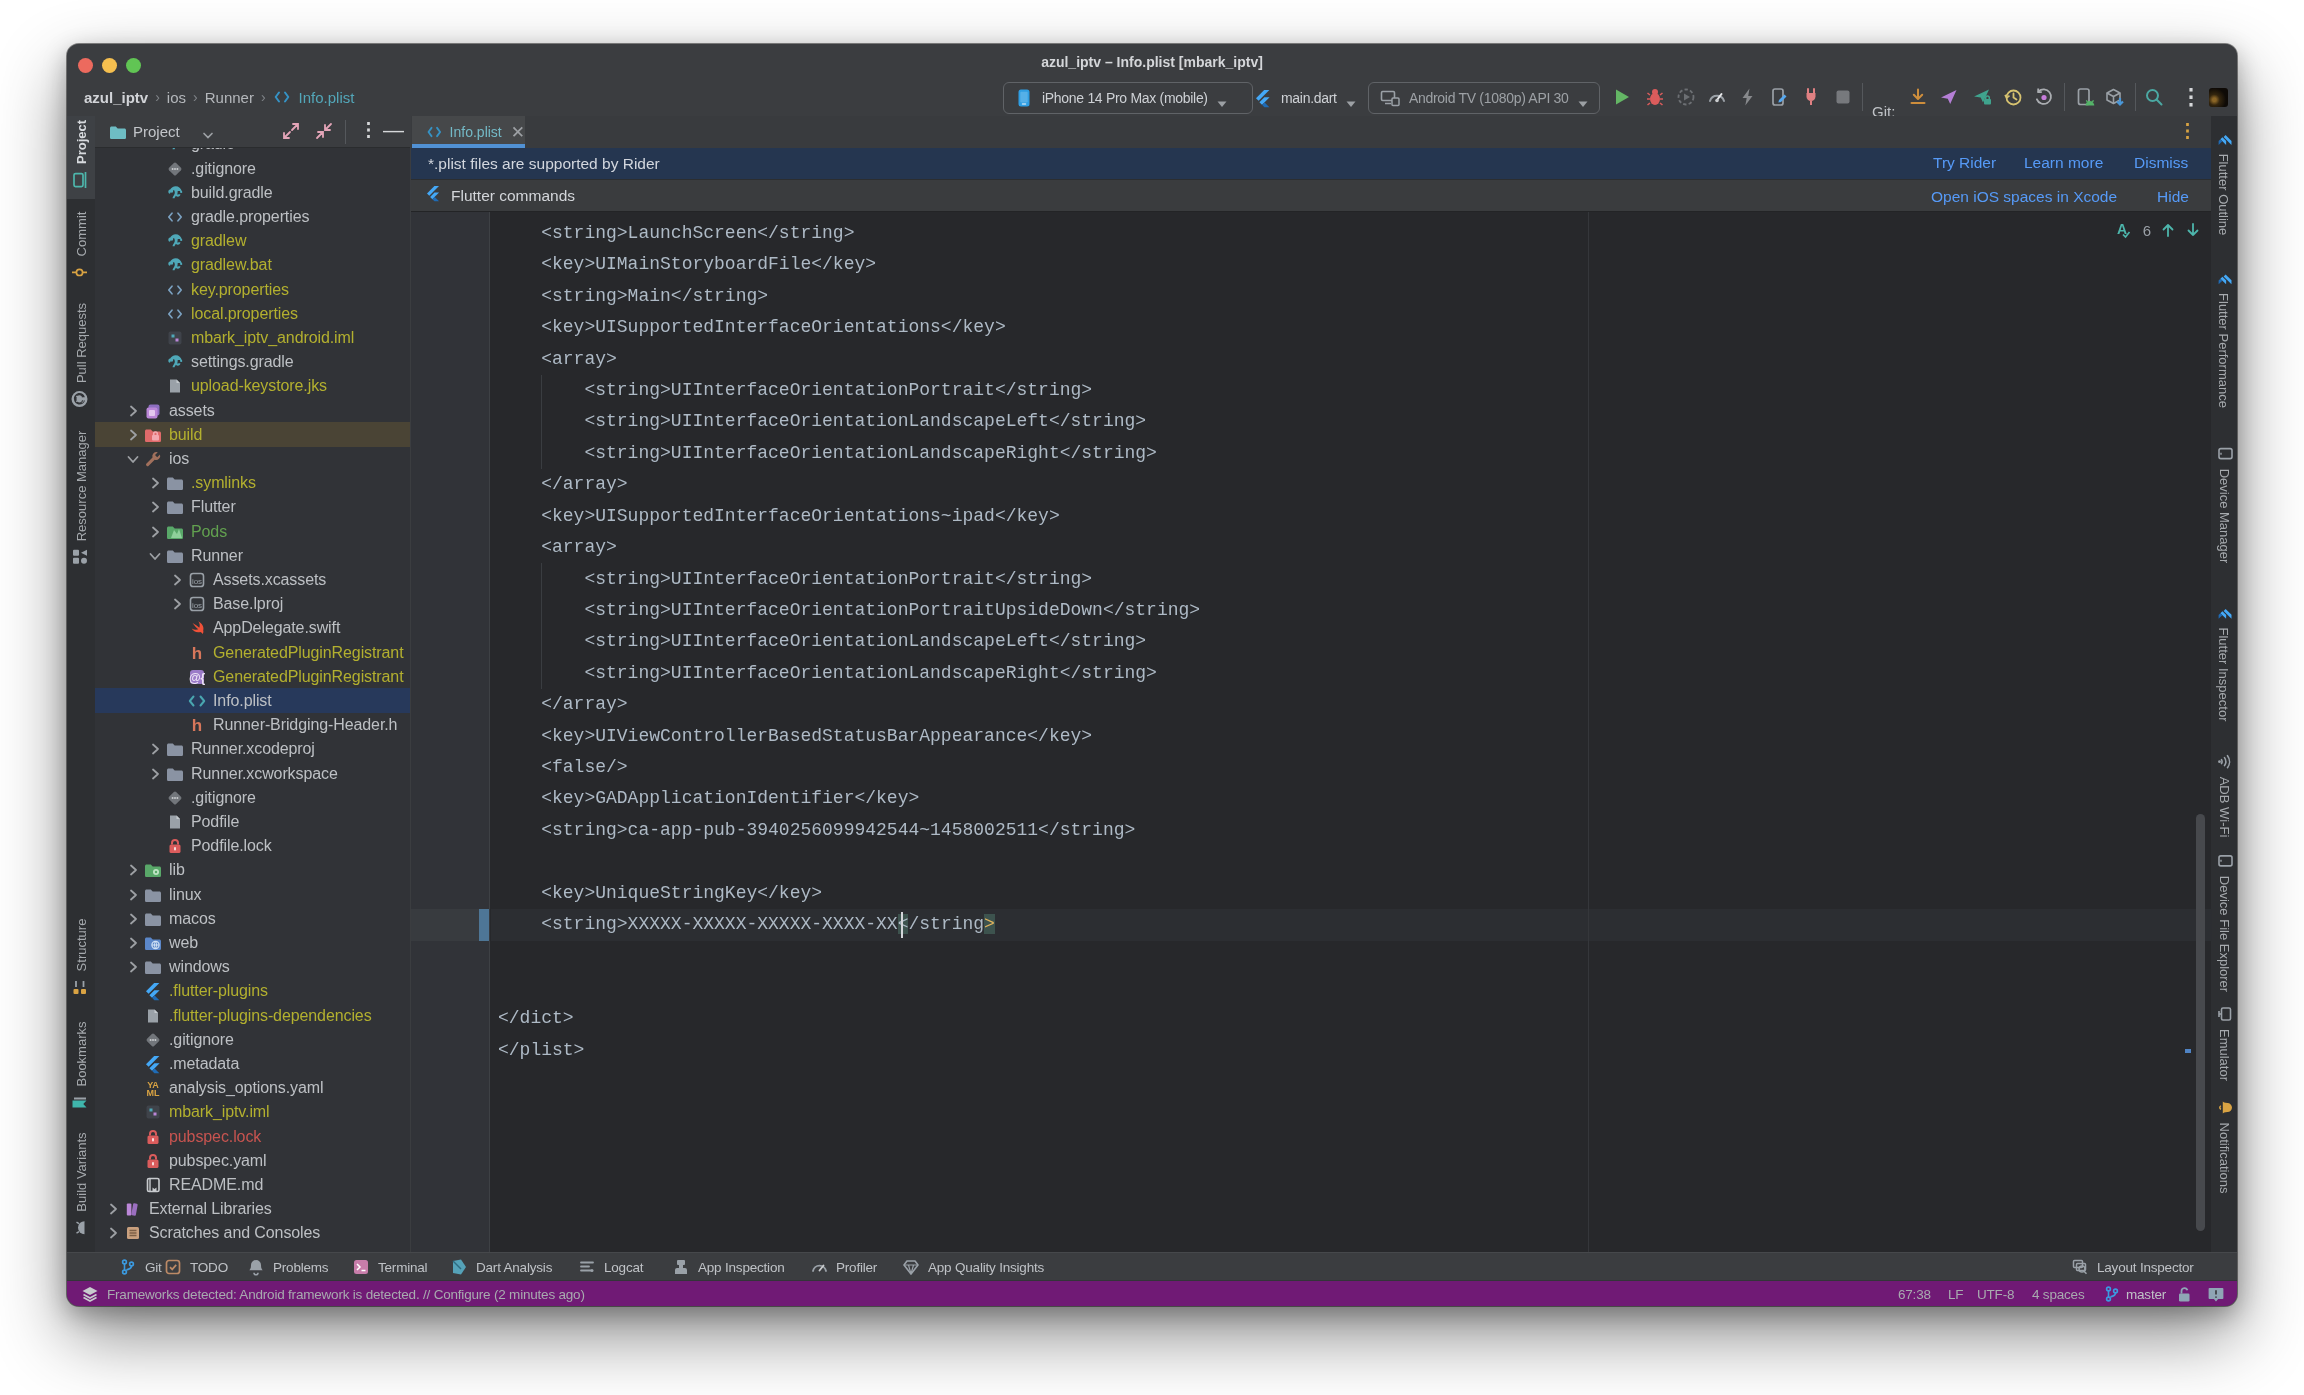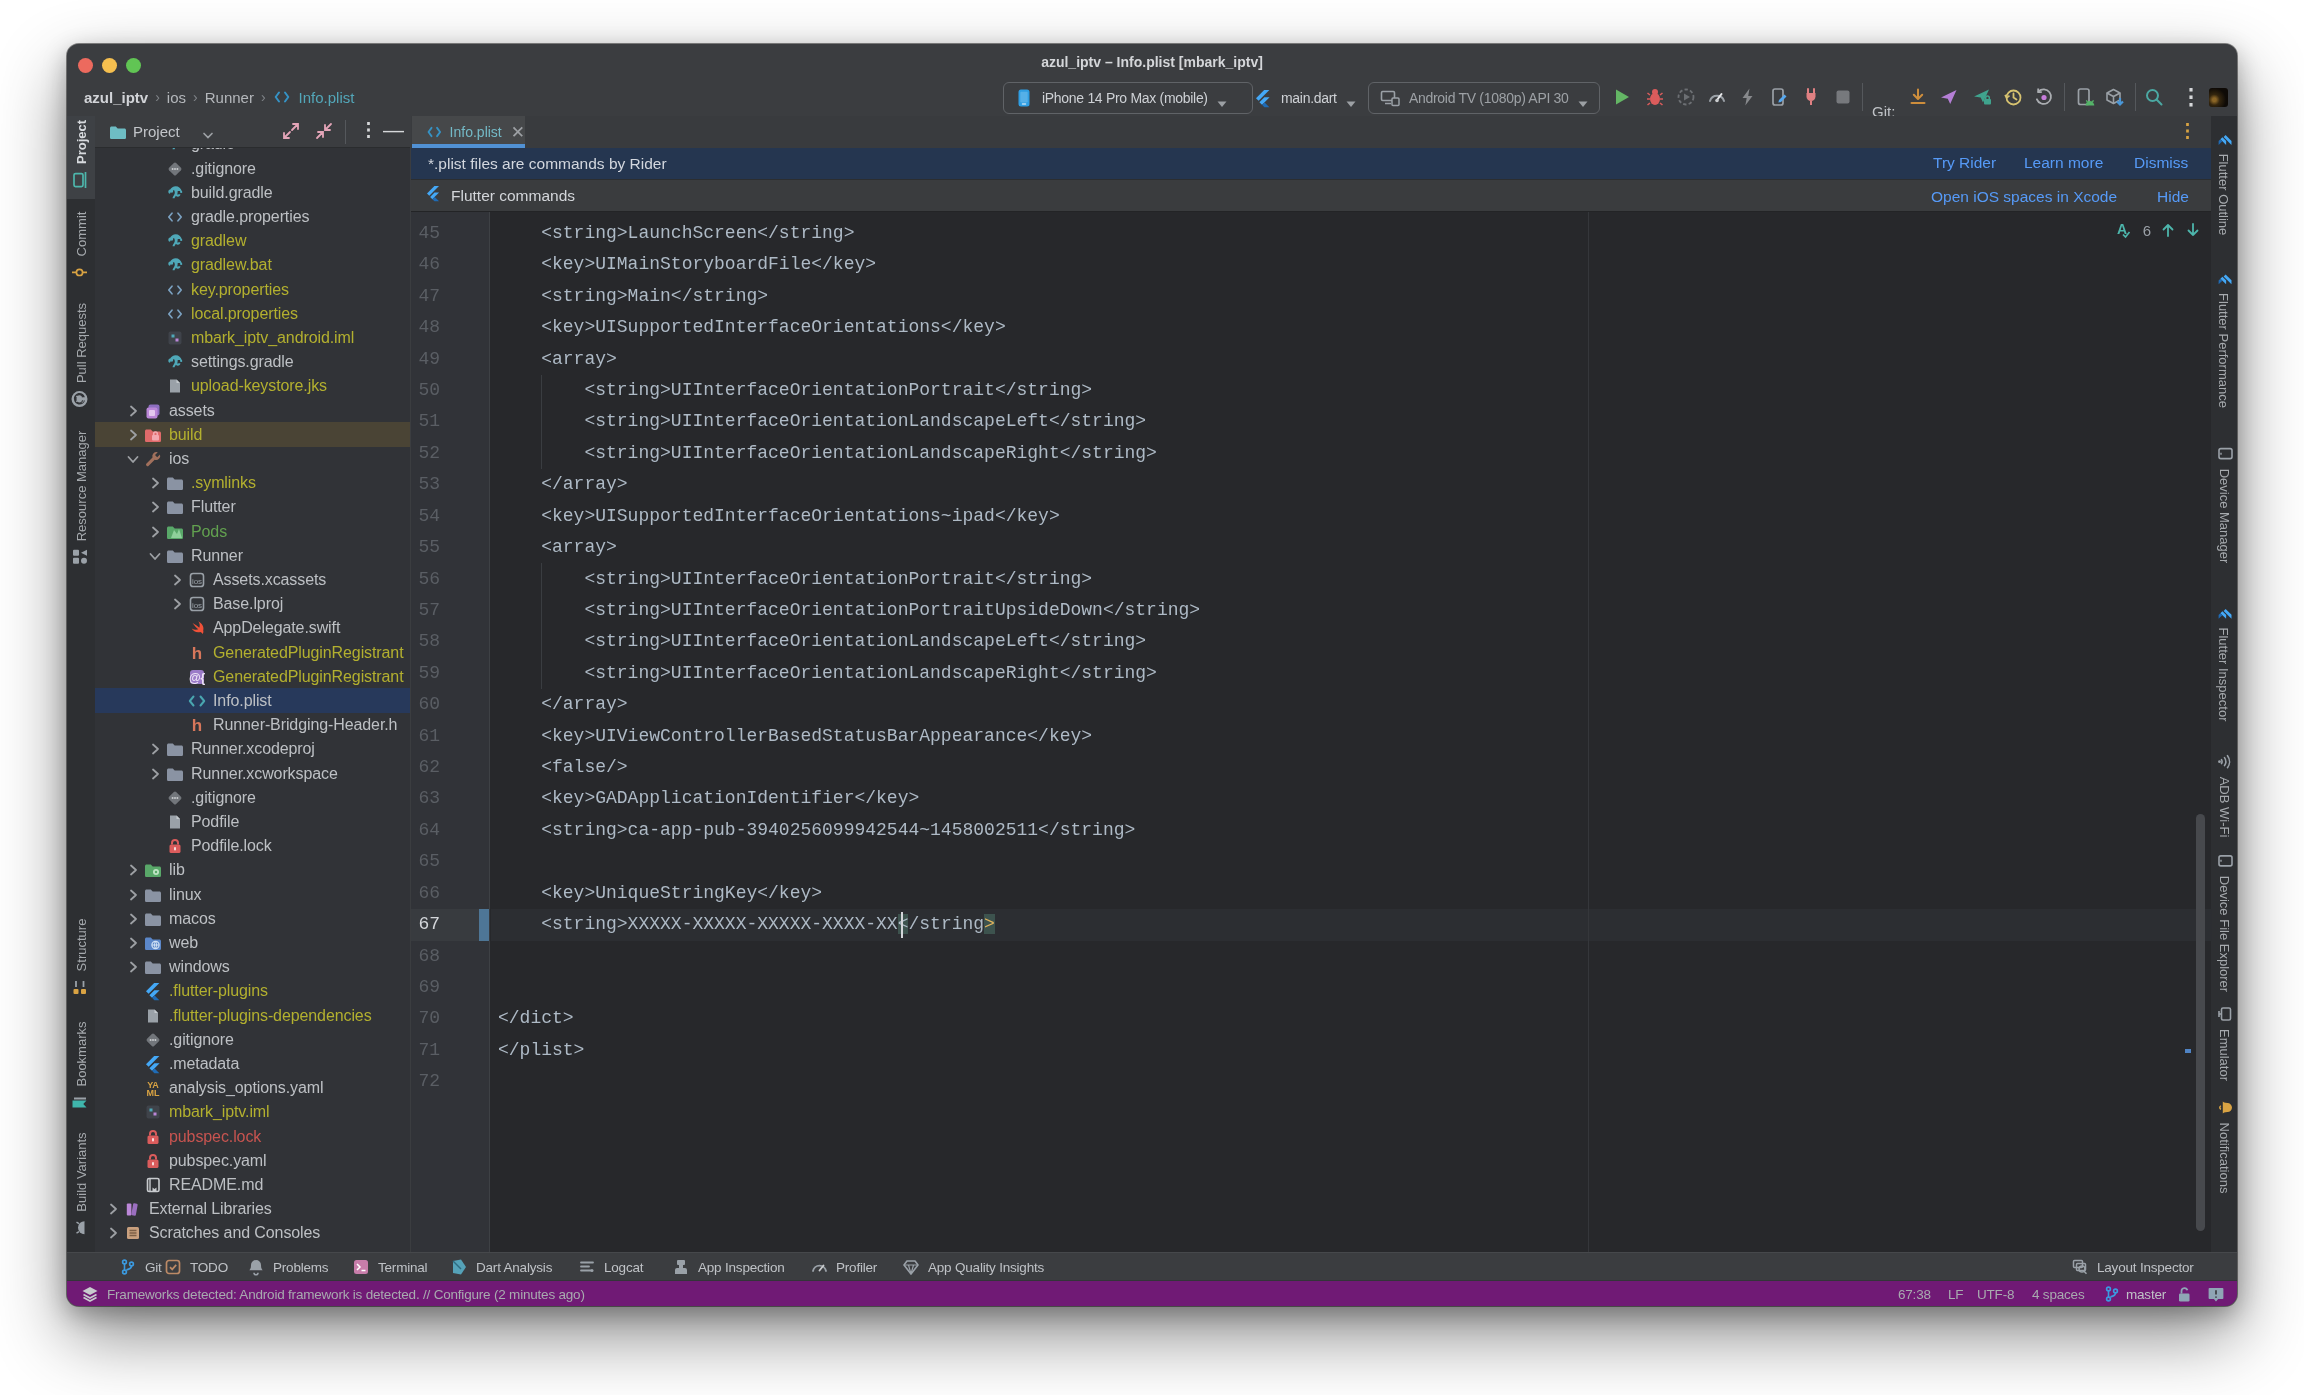--- a/index.html
+++ b/index.html
@@ -740,21 +740,21 @@
             <svg width="18" height="18" viewBox="0 0 18 18">
               <path d="M6 4.5L2.7 9 6 13.5M12 4.5L15.3 9 12 13.5" stroke="#3592c4" stroke-width="2" fill="none" stroke-linecap="round" stroke-linejoin="round"></path>
             </svg>
             <span>Info.plist</span>
             <span style="color:#9da0a4;font-size:17px;margin-left:2px">✕</span>
           </div>
       <div id="tabline"></div>
       <div style="position:absolute;right:14px;top:3px;color:#d8a343;font-size:19px;font-weight:700">⋮</div>
     </div>
     <div id="banner1">
-          <span style="margin-left:17px">*.plist files are commands by Rider</span>
+          <span style="margin-left:17px">*.plist files are supported by Rider</span>
       <span class="blink" style="position:absolute;left:1522px;top:6px">Try Rider</span>
       <span class="blink" style="position:absolute;left:1613px;top:6px">Learn more</span>
       <span class="blink" style="position:absolute;left:1723px;top:6px">Dismiss</span>
     </div>
     <div id="banner2">
           <span style="margin-left:14px"><svg width="17" height="20" viewBox="0 0 17 20">
               <path fill="#44a8f6" d="M9.4 2L2 9.4l2.3 2.3L14 2z"></path>
               <path fill="#44a8f6" d="M9.5 8.5l-4.4 4.4 2.3 2.3 2.1-2.1 4.6-4.6z"></path>
               <path fill="#1f6bb5" d="M7.4 15.2l2.1 2.1h4.6l-4.4-4.4z"></path>
             </svg></span>
@@ -763,48 +763,20 @@
       <span class="blink" style="position:absolute;left:1746px;top:8px">Hide</span>
     </div>
     <div id="codearea">
       <div id="gutter"></div>
       <div class="curlineg"></div>
       <div class="vcsbar"></div>
       <div class="curline"></div>
       <div class="wrapguide"></div>
       <div class="iguide" style="left:129.5px;top:162.8px;height:94.3px"></div>
       <div class="iguide" style="left:129.5px;top:351.3px;height:125.7px"></div>
-      <div id="lnums">45
-46
-47
-48
-49
-50
-51
-52
-53
-54
-55
-56
-57
-58
-59
-60
-61
-62
-63
-64
-65
-66
-<span style="color:#d3d6da">67</span>
-68
-69
-70
-71
-72</div>
       <div id="codepre">    &lt;string&gt;LaunchScreen&lt;/string&gt;
     &lt;key&gt;UIMainStoryboardFile&lt;/key&gt;
     &lt;string&gt;Main&lt;/string&gt;
     &lt;key&gt;UISupportedInterfaceOrientations&lt;/key&gt;
     &lt;array&gt;
         &lt;string&gt;UIInterfaceOrientationPortrait&lt;/string&gt;
         &lt;string&gt;UIInterfaceOrientationLandscapeLeft&lt;/string&gt;
         &lt;string&gt;UIInterfaceOrientationLandscapeRight&lt;/string&gt;
     &lt;/array&gt;
     &lt;key&gt;UISupportedInterfaceOrientations~ipad&lt;/key&gt;

